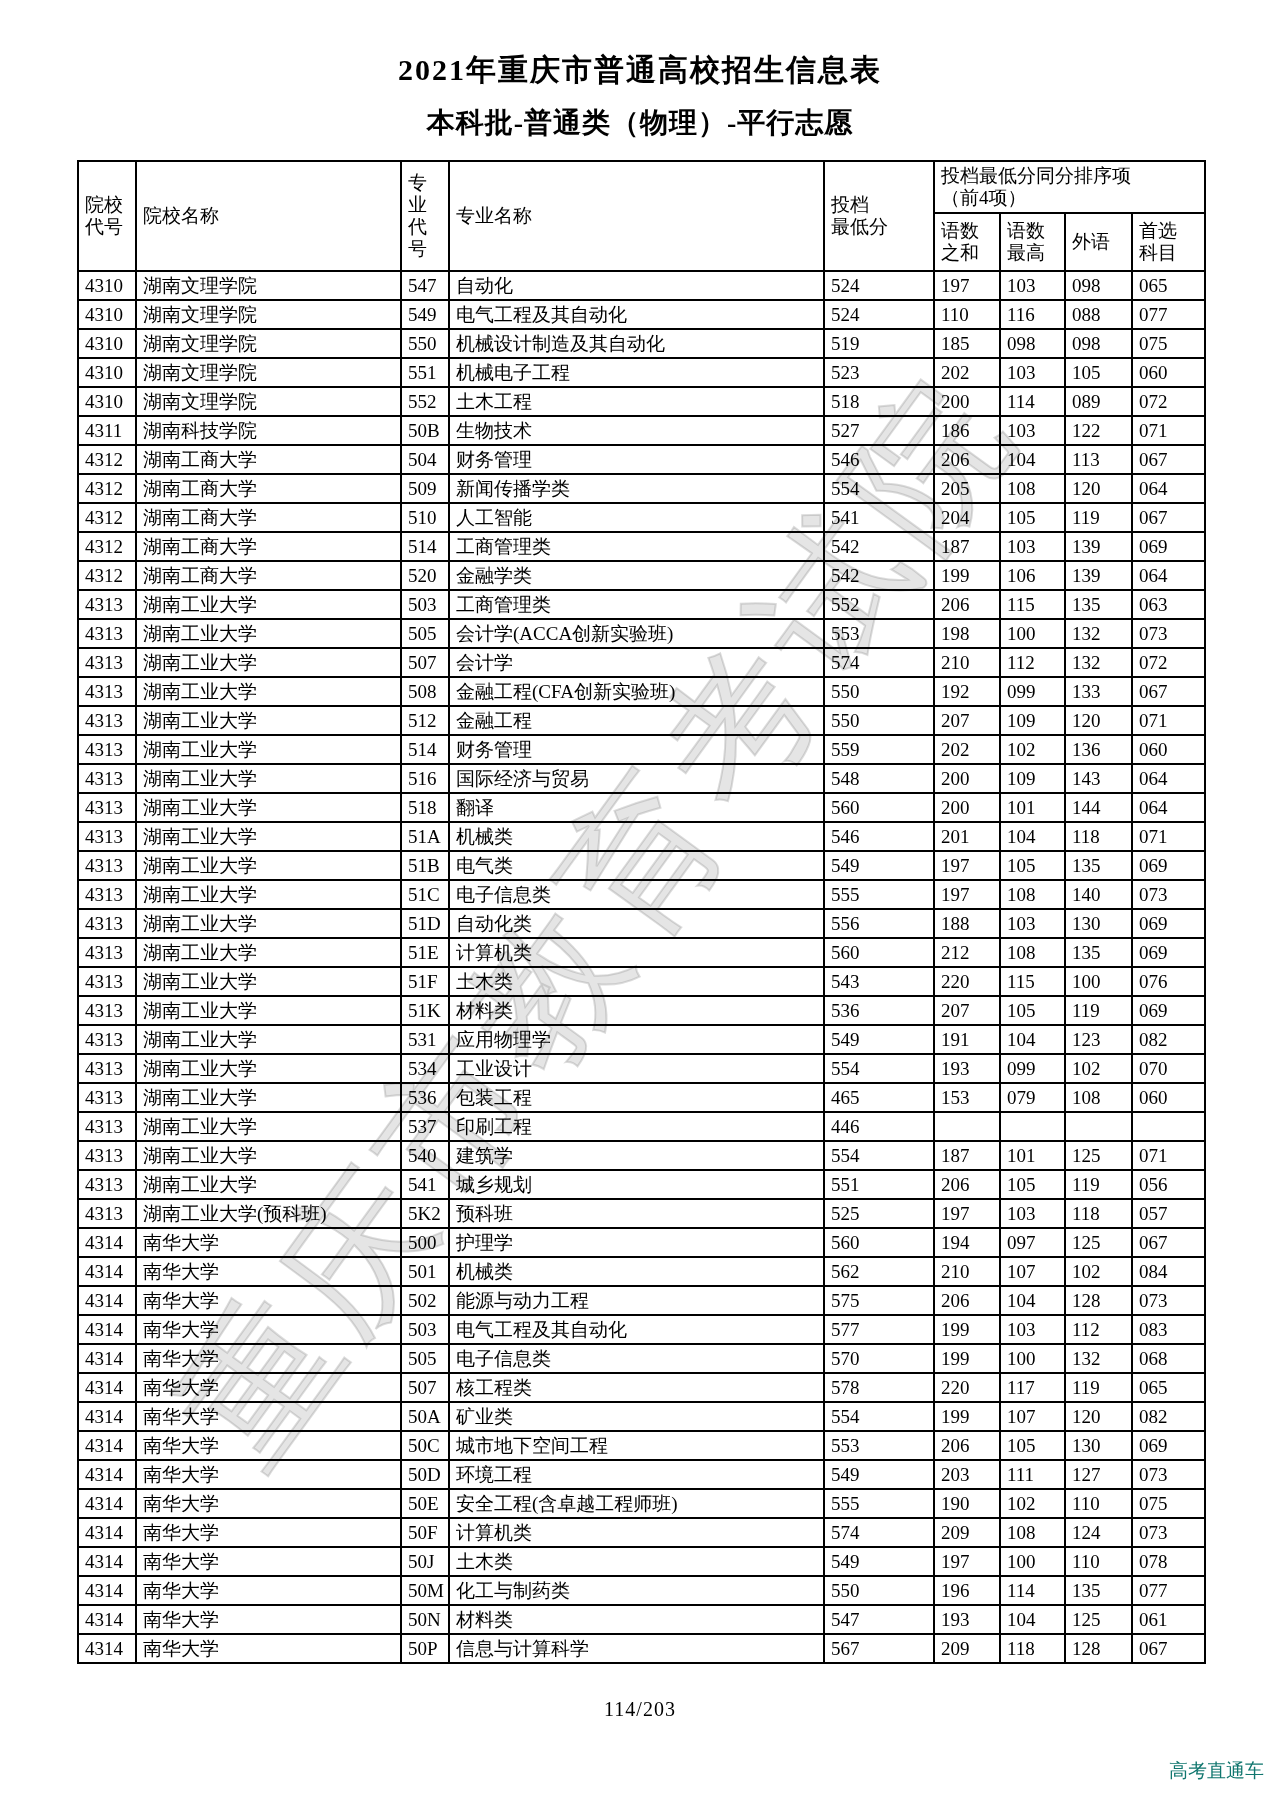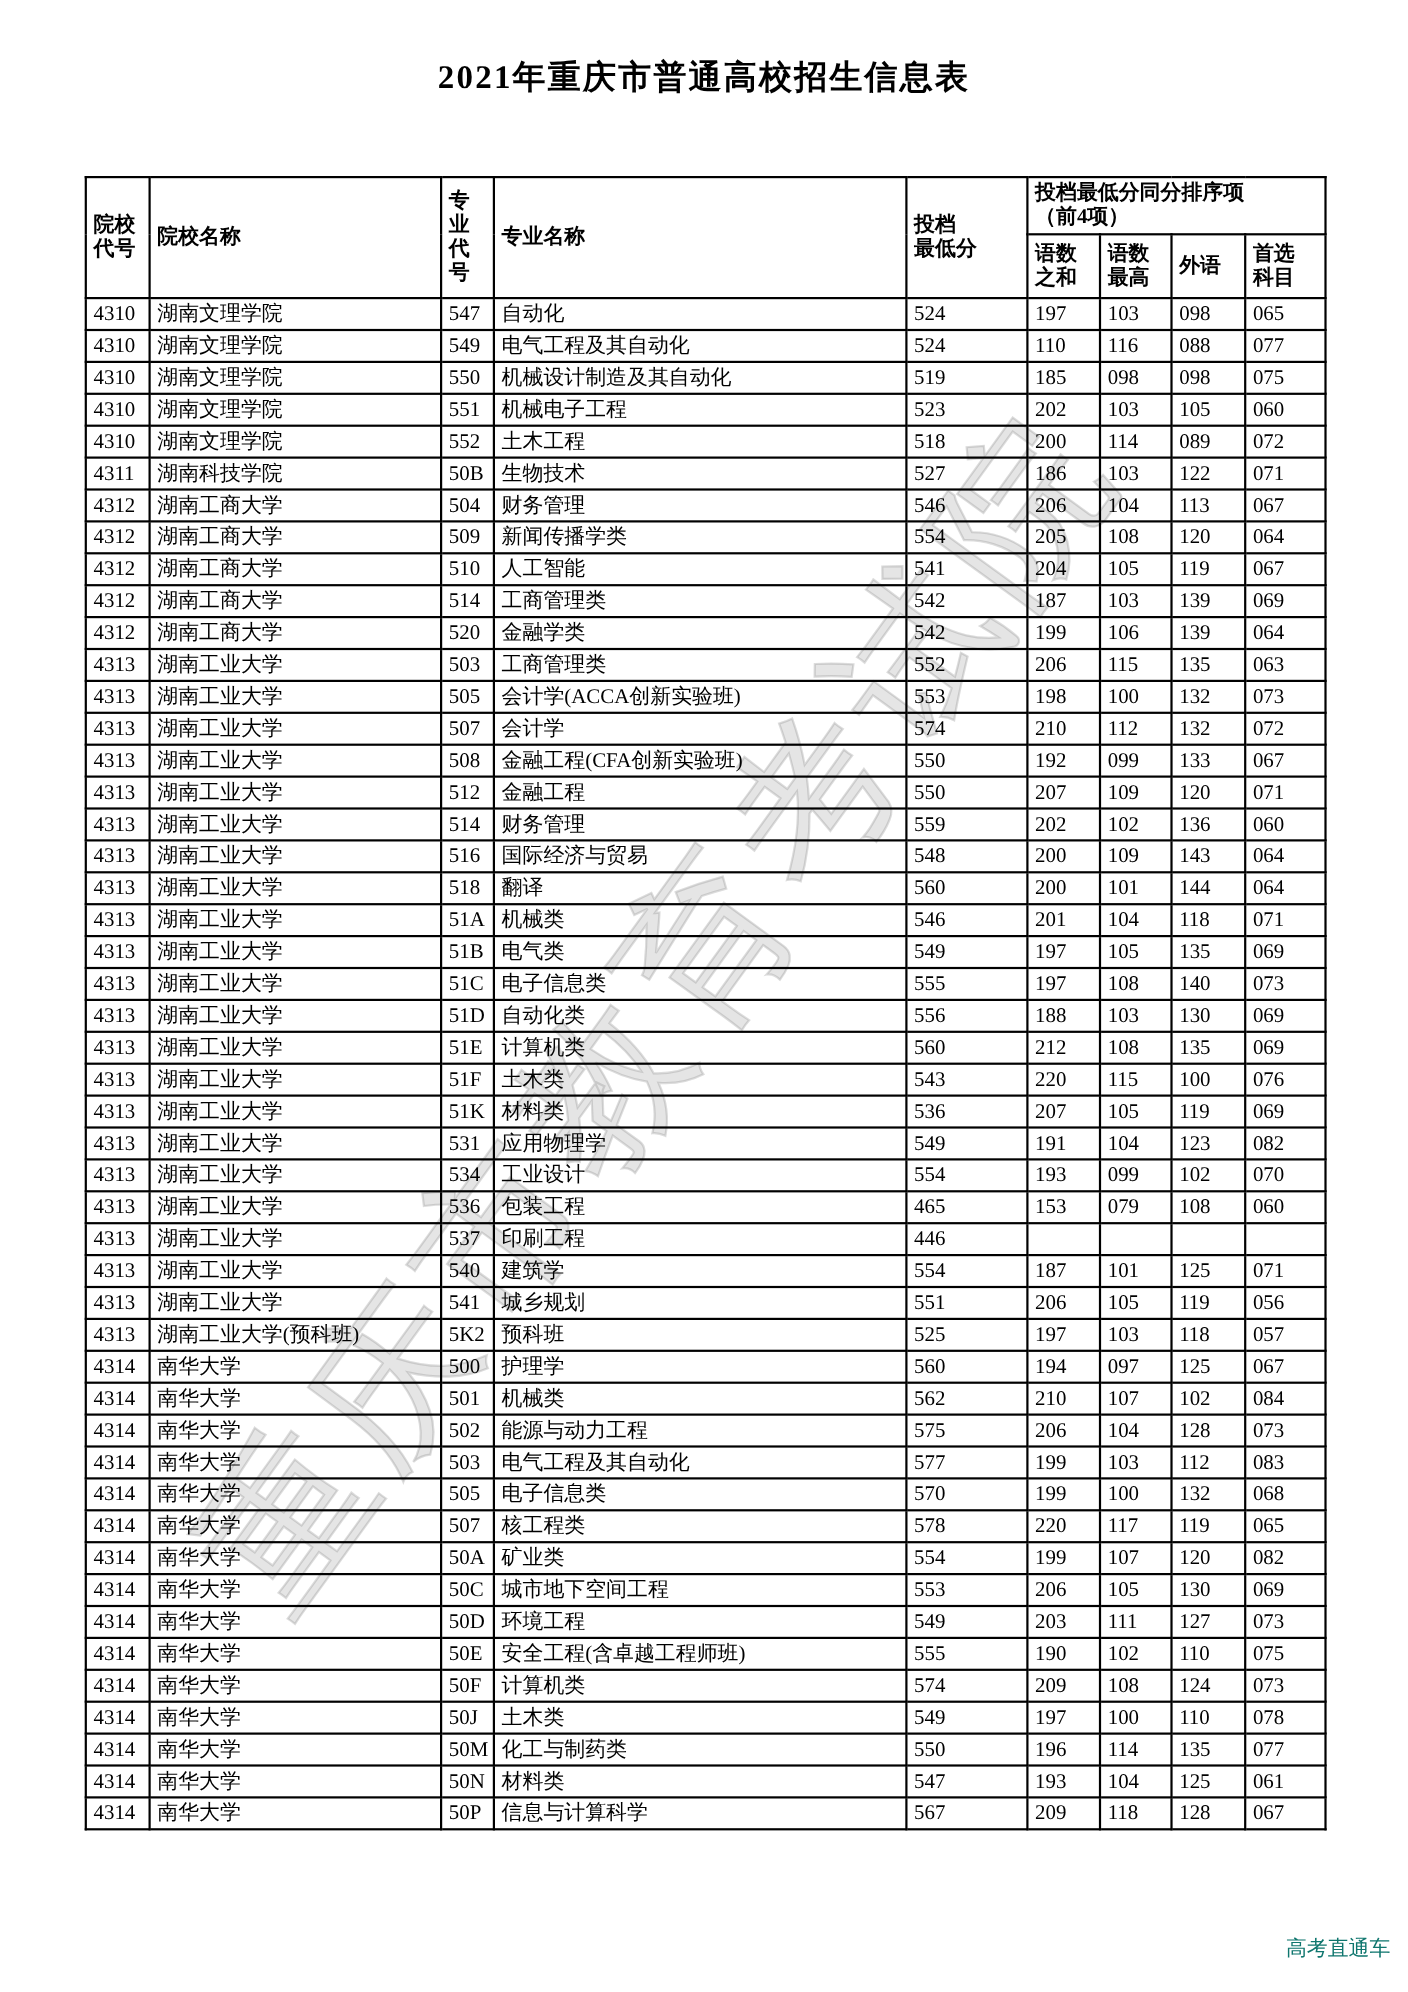--- a/index.html
+++ b/index.html
@@ -26,21 +26,21 @@
     text-align:center;font-size:28px;font-weight:bold;letter-spacing:1px;
   }
   table.score-table{
     position:absolute;left:77px;top:160px;width:1127px;z-index:1;
     border-collapse:collapse;table-layout:fixed;background:transparent;
   }
   .score-table th,.score-table td{
     border:2px solid #000;font-size:19px;font-weight:normal;
     padding:0 6px;overflow:hidden;vertical-align:middle;
   }
-  .score-table thead th{white-space:pre-line;line-height:1.15;font-weight:bold;}
+  .score-table thead th{white-space:pre-line;line-height:1.15;}
   .score-table thead tr.group-row th{height:50px;}
   .score-table thead tr.sub-row th{height:56px;}
   .score-table td{height:27px;white-space:nowrap;text-align:left;line-height:1;}
   .th-left{text-align:left;}
   .th-center{text-align:left;}
   .pagenum{
     position:absolute;top:1698px;left:0;width:100%;z-index:1;
     text-align:center;font-size:20px;letter-spacing:1px;
   }
   .brand{
@@ -50,20 +50,21 @@
   }
 </style>
 </head>
 <body>
 
 <div class="page">
 
   <div class="watermark">重庆市教育考试院</div>
 
   <h1 class="title">2021年重庆市普通高校招生信息表</h1>
+  <h2 class="subtitle">本科批-普通类（物理）-平行志愿</h2>
 
   <table class="score-table">
     <colgroup>
       <col style="width:58px">
         <col style="width:265px">
         <col style="width:48px">
       <col style="width:375px">
         <col style="width:110px">
         <col style="width:66px">
       <col style="width:65px">
@@ -618,15 +619,16 @@
       <td>信息与计算科学</td>
       <td>567</td>
       <td>209</td>
       <td>118</td>
       <td>128</td>
       <td>067</td>
     </tr>
       </tbody>
   </table>
 
+  <div class="pagenum">114/203</div>
   <div class="brand">高考直通车</div>
 
 </div>
 
 </body></html>

